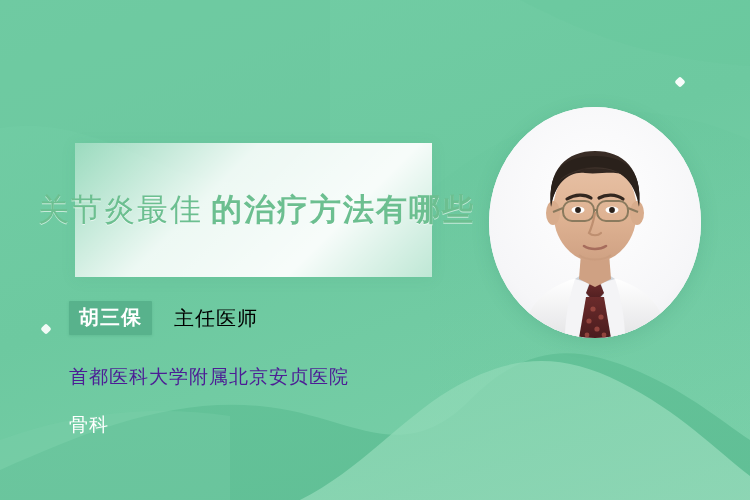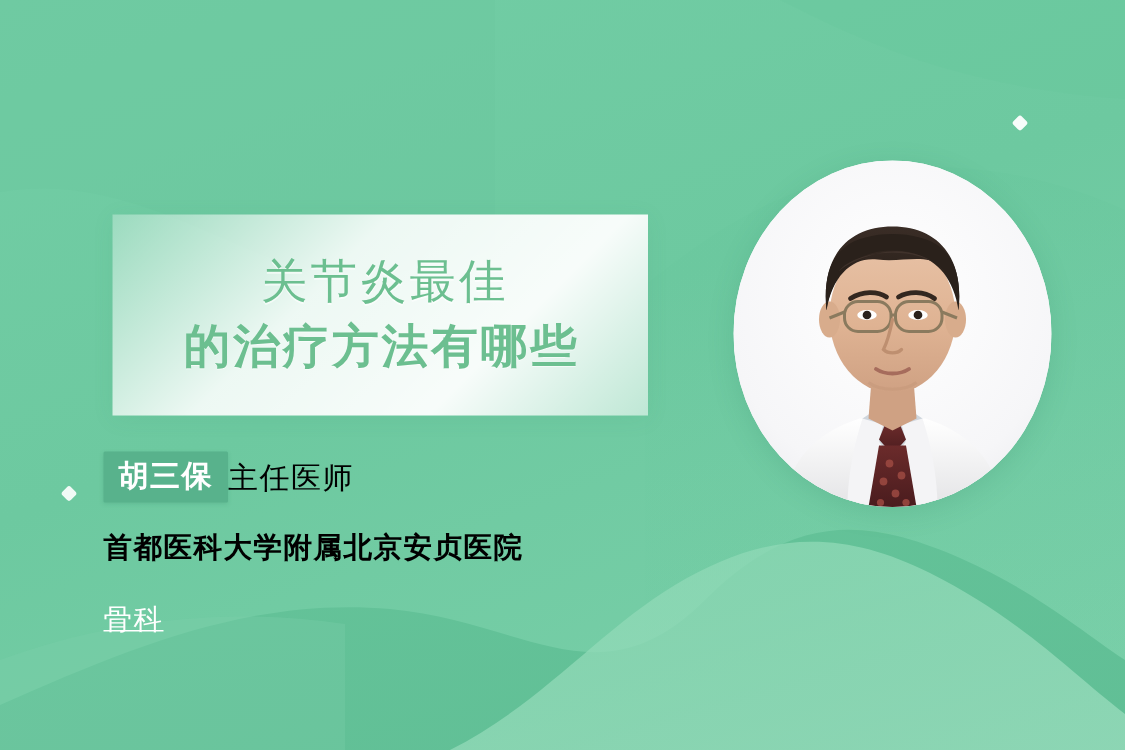--- a/index.html
+++ b/index.html
@@ -25,58 +25,58 @@
   .diamond.d2{left:42px;top:325px;width:8px;height:8px;opacity:.9;}
 
   
   .title-card{
     position:absolute;left:75px;top:143px;width:357px;height:134px;
     background:linear-gradient(135deg,rgba(255,255,255,.30) 0%,rgba(255,255,255,.88) 38%,rgba(255,255,255,.95) 70%,rgba(255,255,255,.55) 100%);
     box-shadow:0 2px 14px rgba(60,150,110,.10);
   }
   .title-card .inner{
     position:absolute;inset:0;
-    display:flex;flex-direction:column;
+    display:flex;
     align-items:center;justify-content:center;
     gap:6px;
   }
   .title-line{
     color:#6CBF90;
     font-size:31px;
     line-height:1.18;
     letter-spacing:2px;
     font-weight:400;
     white-space:nowrap;
     text-shadow:0 1px 0 rgba(255,255,255,.6);
   }
   .title-line.l1{padding-left:6px;}
   .title-line.l2{padding-left:2px;font-weight:bold;}
 
   
   .meta{position:absolute;left:69px;top:300px;width:420px;}
-  .meta-row1{display:flex;align-items:center;height:36px;}
+  .meta-row1{display:flex;align-items:center;gap:22px;height:36px;}
   .name-badge{
     display:inline-flex;align-items:center;justify-content:center;
     background:#58B28C;
     color:#FFFFFF;
     font-size:20px;font-weight:bold;letter-spacing:1px;
     padding:3px 10px 4px 10px;
     border-radius:1px;
     box-shadow:0 1px 3px rgba(40,120,90,.18);
   }
   .job-title{
     color:#000000;font-size:20px;letter-spacing:1px;font-weight:400;
   }
   .hospital{
-    color:#000000;font-size:19px;letter-spacing:1px;
-    margin-top:16px;font-weight:700;
+    color:#4c1d95;font-size:19px;letter-spacing:1px;
+    margin-top:28px;font-weight:400;
   }
   .dept{
     color:#FFFFFF;font-size:19px;letter-spacing:1px;
-    margin-top:22px;font-weight:400;text-decoration:underline;
+    margin-top:22px;font-weight:400;
   }
 
   
   .portrait{
     position:absolute;left:489px;top:107px;width:212px;height:231px;
     border-radius:50%;
     overflow:hidden;
     background:#FBFBFD;
     box-shadow:0 4px 18px rgba(45,130,95,.18);
   }

